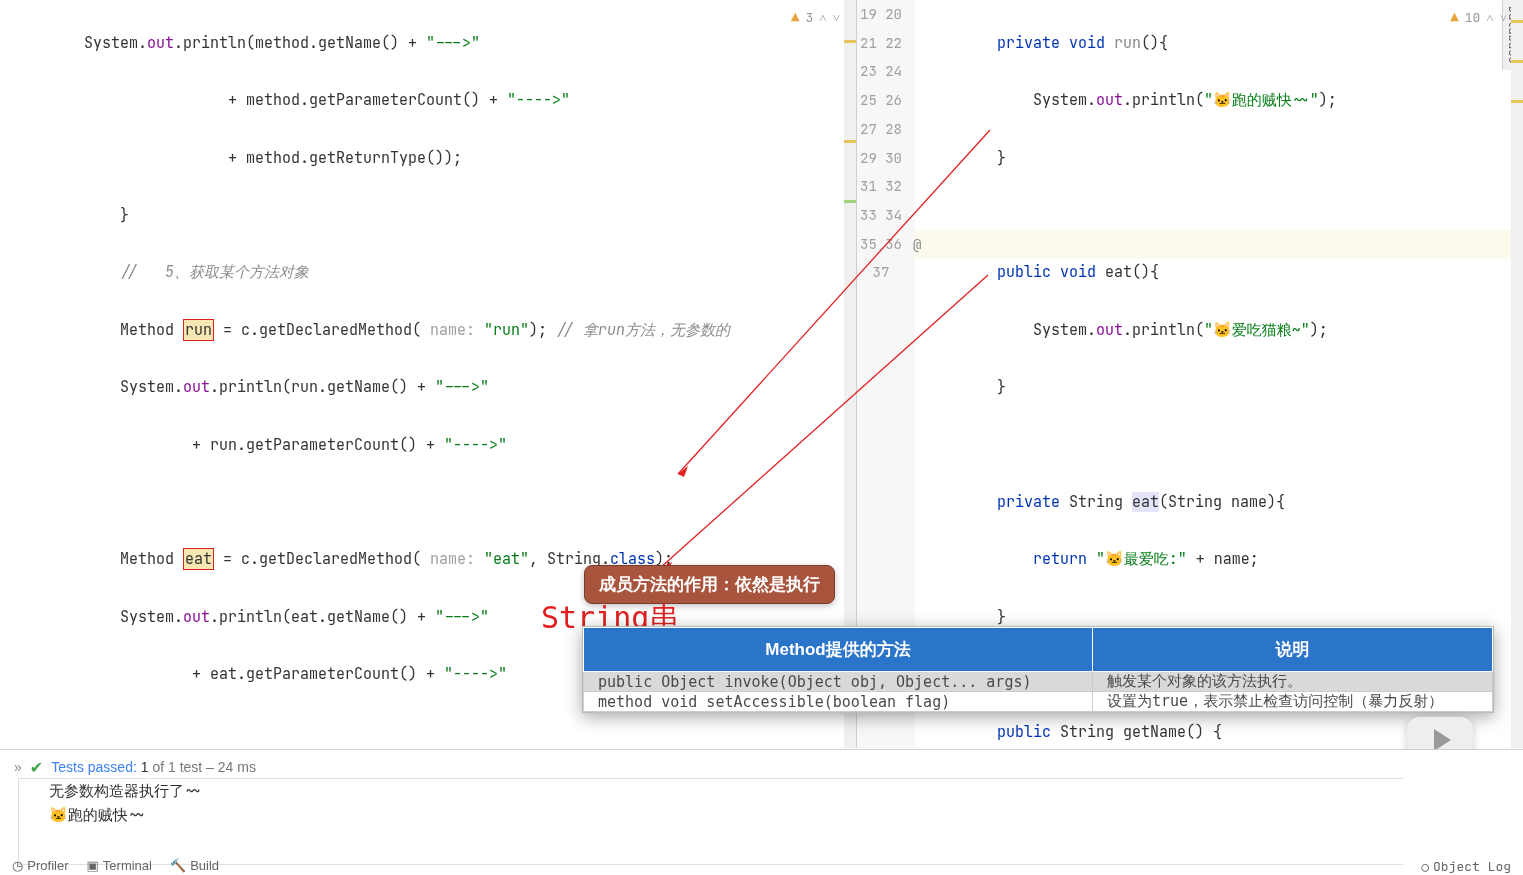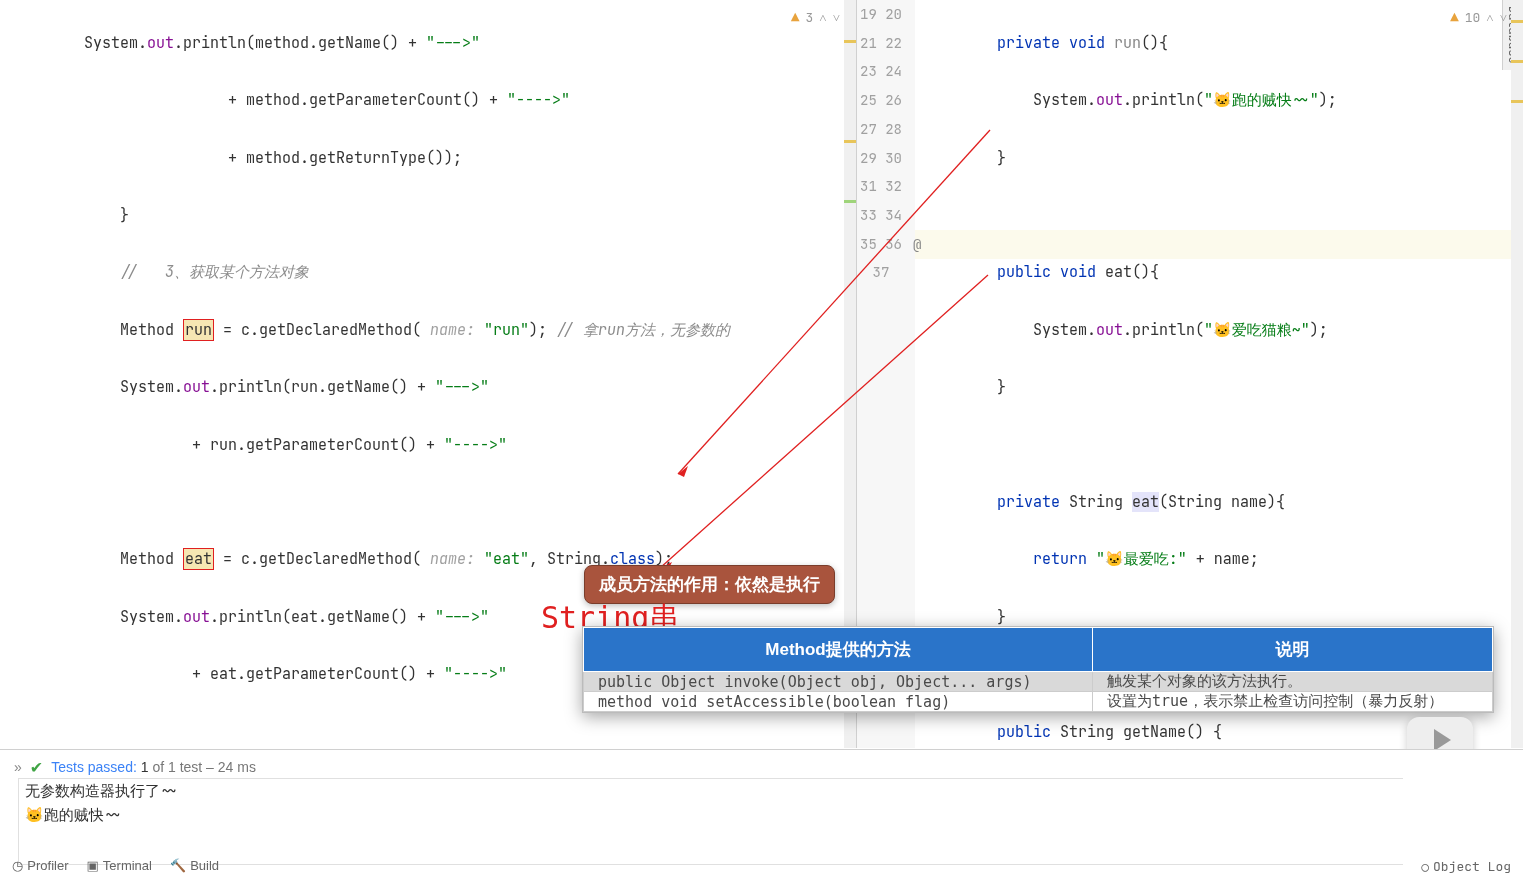--- a/index.html
+++ b/index.html
@@ -9,21 +9,21 @@
   .pane-right{flex:1}
   .gutter{position:absolute;top:0;bottom:0;background:#f7f7f7;text-align:center;color:#a0a0a0;font-size:14px;line-height:28.7px;padding-right:10px;user-select:none}
   .gutter-right{left:0;width:48px}
   .code{position:absolute;top:0;bottom:0;white-space:pre;line-height:28.7px}
   .code-left{left:62px;right:0}
   .code-right{left:56px;right:0}
   .kw{color:#0033b3}
   .fld{color:#871094;}
   .str{color:#067d17}
   .cmt{color:#8c8c8c;font-style:italic}
-  .hint{color:#a0a0a0;font-style:italic}
+  .hint{color:#a0a0a0;}
   .mth{color:#333}
   .boxred{border:1.5px solid #e02020;padding:0 1px}
   .hl-y{background:#f6e7b3}
   .sel-word{background:#e4e4fa}
   .dim{color:#888}
   .warn-badge{position:absolute;top:8px;right:16px;display:flex;align-items:center;gap:6px;font-size:13px;color:#999}
   .warn-ic{color:#e8a33d;font-size:14px}
   .chev{color:#999;cursor:pointer}
   .right-sidebar{position:absolute;right:0;top:0;bottom:0;width:12px;background:#f0f0f0}
   .rs-mark{position:absolute;right:0;width:12px;height:3px}
@@ -36,21 +36,21 @@
   .table-pop table{border-collapse:collapse;width:100%}
   .table-pop th{background:#2a74c9;color:#fff;padding:10px 14px;font-size:17px;font-weight:700;border:1px solid #fff}
   .table-pop td{padding:0 14px;font-size:15px;border:1px solid #ccc;font-family:"Consolas","Microsoft YaHei",monospace;color:#4a4a4a}
   .table-pop tr:nth-child(2) td{background:#d9d9d9}
   .play-badge{position:absolute;right:20px;width:66px;height:46px;border-radius:12px;background:#eee;display:flex;align-items:center;justify-content:center;box-shadow:0 2px 8px rgba(0,0,0,.2)}
   .play-badge::after{content:"";border-left:17px solid #999;border-top:11px solid transparent;border-bottom:11px solid transparent;margin-left:4px}
   svg.lines{position:absolute;top:0;left:0;pointer-events:none}
   
   .testbar{position:absolute;left:0;right:0;top:749px;height:34px;border-top:1px solid #d0d0d0;display:flex;align-items:center;gap:8px;padding:0 14px;font-family:-apple-system,"Segoe UI",sans-serif;font-size:14px;background:#fff;color:#777}
   .ok-ic{color:#3fa444;font-size:16px}
-  .console{position:absolute;left:18px;right:120px;top:778px;bottom:10px;border:1px solid #e0e0e0;border-right:none;padding:0 6px;font-size:15px;line-height:24px;color:#333;overflow:hidden}
+  .console{position:absolute;left:18px;right:120px;top:778px;bottom:10px;border:1px solid #e0e0e0;border-right:none;padding:0 30px;font-size:15px;line-height:24px;color:#333;overflow:hidden}
   .bottom-tabs{position:absolute;left:12px;bottom:0;height:20px;display:flex;gap:18px;font-family:-apple-system,"Segoe UI",sans-serif;font-size:13px;color:#666;align-items:center}
   .bottom-tabs span{display:flex;align-items:center;gap:4px}
   .db-tab{position:absolute;right:0;top:0;writing-mode:vertical-rl;background:#f0f0f0;padding:6px 2px;font-size:12px;color:#666;border-left:1px solid #d0d0d0}
   .gut-ic{position:absolute;color:#888;font-size:14px}
   .line-hl{position:absolute;left:0;right:0;height:28.7px;background:#fcfaec}
 </style>
 </head>
 <body>
 
 <div class="db-tab">Database</div>
@@ -62,21 +62,21 @@
       <span class="warn-ic">▲</span>
       <span>3</span>
       <span class="chev">˄</span>
       <span class="chev">˅</span>
     </div>
     <div class="code code-left" style="left:84px">
 <div><span class="mth">System.</span><span class="fld">out</span><span>.println(method.getName() + </span><span class="str">"---&gt;"</span></div>
 <div><span>                + method.getParameterCount() + </span><span class="str">"----&gt;"</span></div>
 <div><span>                + method.getReturnType());</span></div>
 <div><span>    }</span></div>
-<div><span class="cmt">    //   3、获取某个方法对象</span></div>
+<div><span class="cmt">    //   5、获取某个方法对象</span></div>
 <div><span>    Method </span><span class="boxred hl-y">run</span><span> = c.getDeclaredMethod(</span><span class="hint"> name: </span><span class="str">"run"</span><span>); </span><span class="cmt">// 拿run方法，无参数的</span></div>
 <div><span>    System.</span><span class="fld">out</span><span>.println(run.getName() + </span><span class="str">"---&gt;"</span></div>
 <div><span>            + run.getParameterCount() + </span><span class="str">"----&gt;"</span></div>
 <div> </div>
 <div><span>    Method </span><span class="boxred hl-y">eat</span><span> = c.getDeclaredMethod(</span><span class="hint"> name: </span><span class="str">"eat"</span><span>, String.</span><span class="kw">class</span><span>);</span></div>
 <div><span>    System.</span><span class="fld">out</span><span>.println(eat.getName() + </span><span class="str">"---&gt;"</span></div>
 <div><span>            + eat.getParameterCount() + </span><span class="str">"----&gt;"</span></div>
 
 
 

